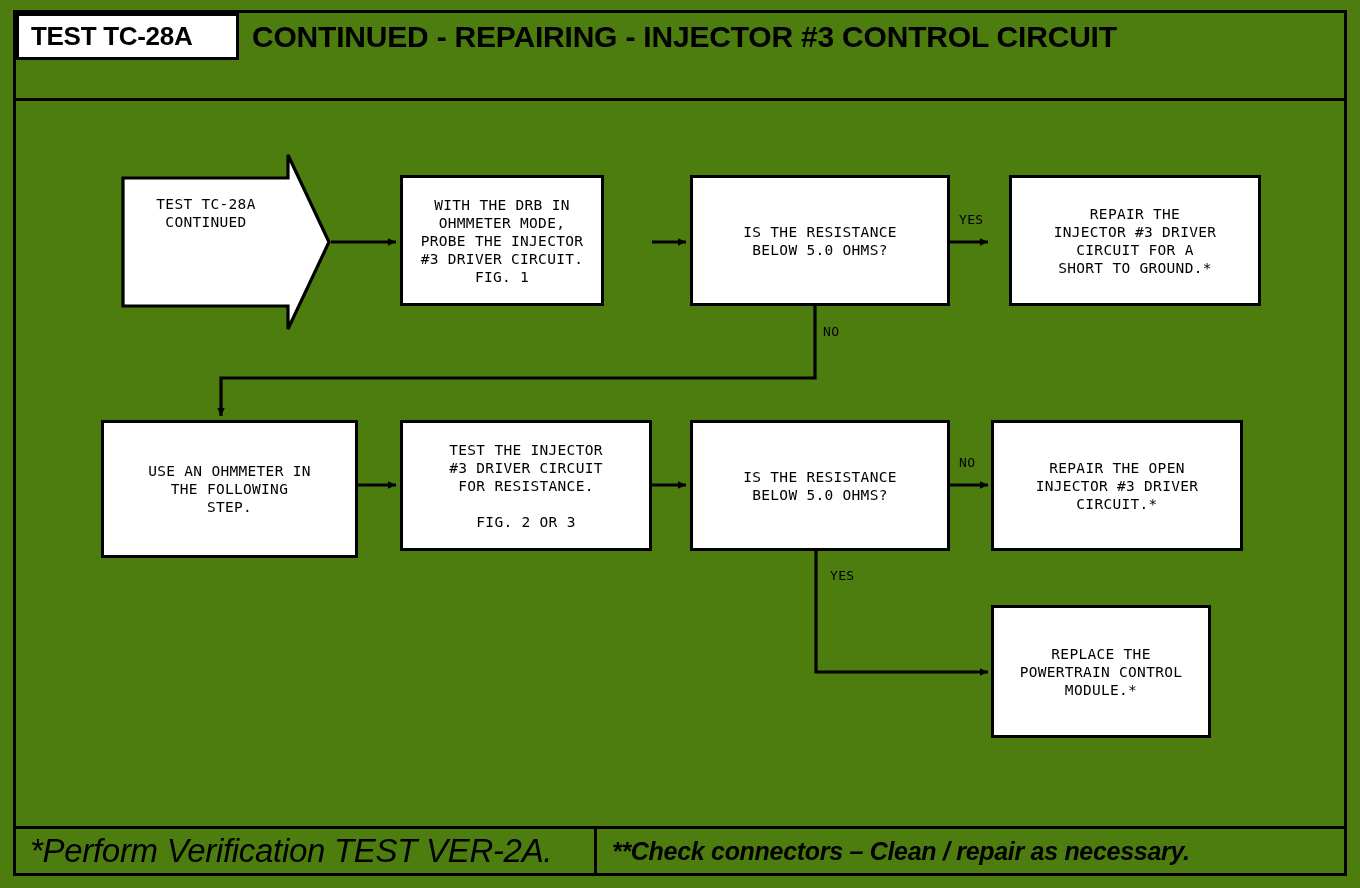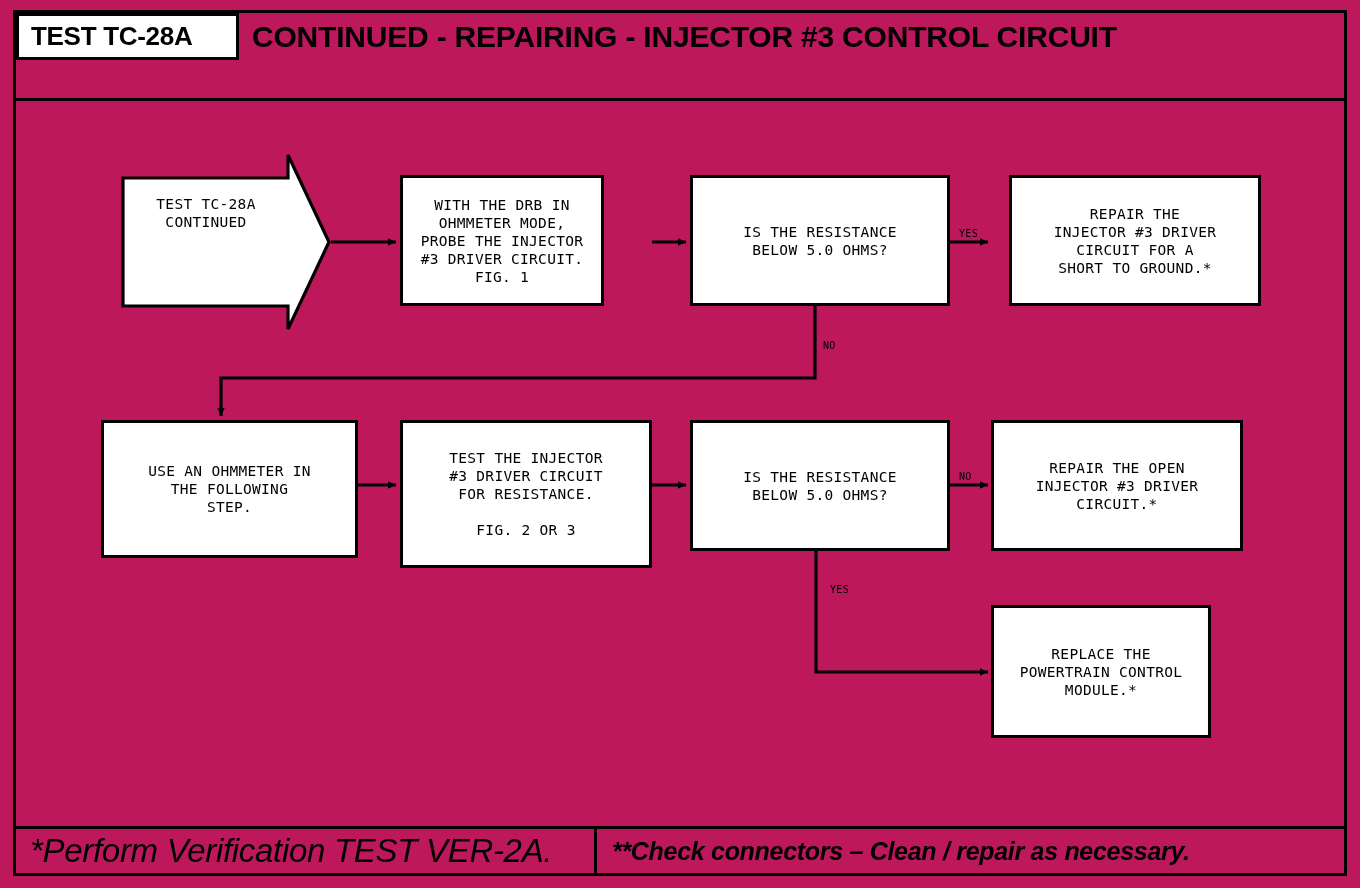--- a/index.html
+++ b/index.html
@@ -1,19 +1,19 @@
 <!DOCTYPE html>
 <html><head>
 <meta charset="utf-8">
 <style>
   html,body{margin:0;padding:0;background:#fff;}
   body{width:1360px;height:888px;position:relative;
        font-family:"Liberation Sans",sans-serif;overflow:hidden;}
 
-  #page{position:absolute;left:0;top:0;width:1360px;height:888px;background:#be185d;}
+  #page{position:absolute;left:0;top:0;width:1360px;height:888px;background:#4d7c0f;}
 
   
   .frame{position:absolute;left:13px;top:10px;width:1334px;height:866px;
          border:3px solid #000;box-sizing:border-box;}
 
   
   .hdr-band{position:absolute;left:13px;top:10px;width:1334px;height:91px;
             box-sizing:border-box;border-bottom:3px solid #000;}
   .hdr-tag{position:absolute;left:16px;top:13px;width:223px;height:47px;
            box-sizing:border-box;border:3px solid #000;background:#fff;
@@ -42,21 +42,21 @@
         display:flex;align-items:center;justify-content:center;text-align:center;}
   .node .txt{font-family:"DejaVu Sans Mono","Liberation Mono",monospace;
              font-size:14.5px;line-height:18px;letter-spacing:0.3px;white-space:pre;}
 
   .arrowbox{position:absolute;}
   .arrowbox .txt{position:absolute;left:0;top:0;width:170px;text-align:center;
                  font-family:"DejaVu Sans Mono","Liberation Mono",monospace;
                  font-size:14.5px;line-height:18px;letter-spacing:0.3px;white-space:pre;}
 
   .edgelbl{position:absolute;font-family:"DejaVu Sans Mono","Liberation Mono",monospace;
-           font-size:10px;letter-spacing:0.3px;white-space:pre;margin-top:16px;}
+           font-size:13px;letter-spacing:0.3px;white-space:pre;}
 
   svg.lines{position:absolute;left:0;top:0;width:1360px;height:888px;
             pointer-events:none;}
 </style>
 </head>
 <body>
 
 <div id="page">
 
   <div class="frame"></div>
@@ -122,21 +122,21 @@
 CIRCUIT FOR A
 SHORT TO GROUND.*</div>
     </div>
 
     <div class="node" style="left:101px;top:420px;width:257px;height:138px;">
       <div class="txt">USE AN OHMMETER IN
 THE FOLLOWING
 STEP.</div>
     </div>
 
-    <div class="node" style="left:400px;top:420px;width:252px;height:148px;">
+    <div class="node" style="left:400px;top:420px;width:252px;height:131px;">
       <div class="txt">TEST THE INJECTOR
 #3 DRIVER CIRCUIT
 FOR RESISTANCE.
 
 FIG. 2 OR 3</div>
     </div>
 
     <div class="node" style="left:690px;top:420px;width:260px;height:131px;">
       <div class="txt">IS THE RESISTANCE
 BELOW 5.0 OHMS?</div>

